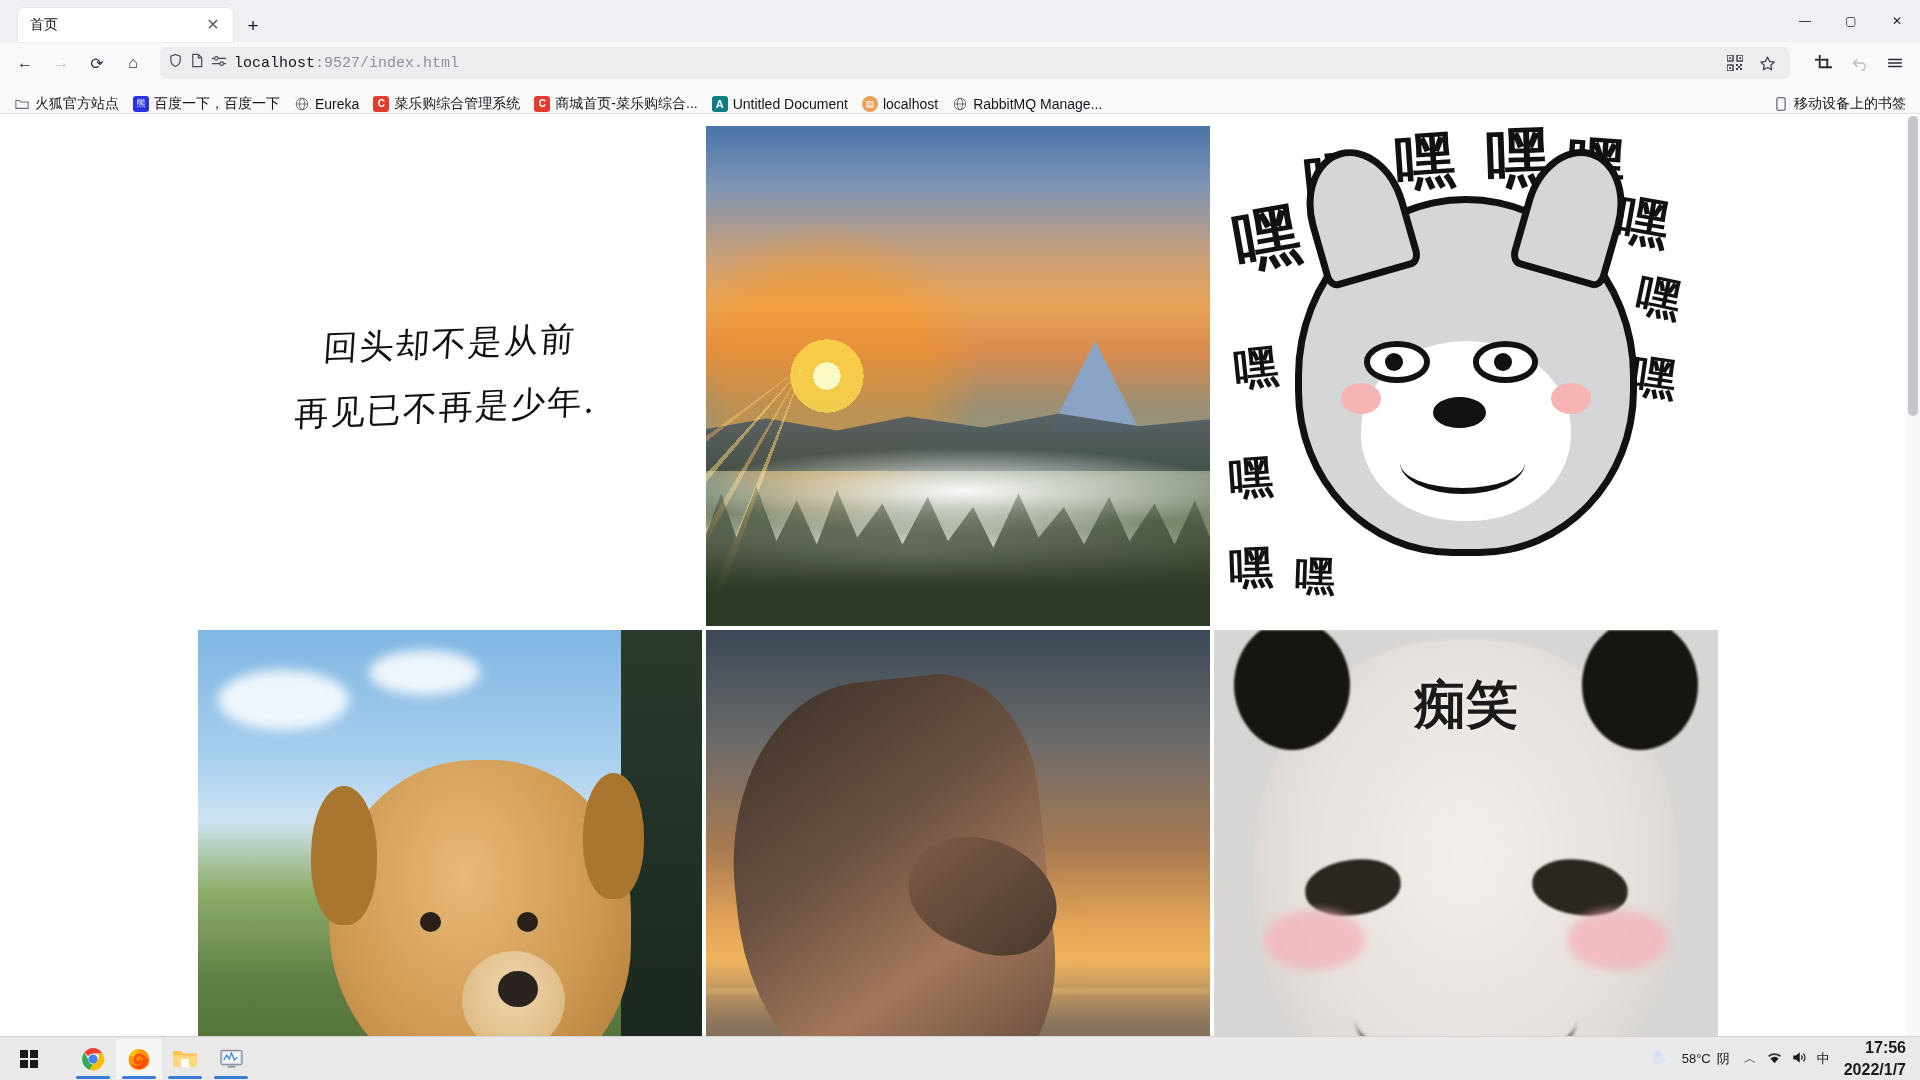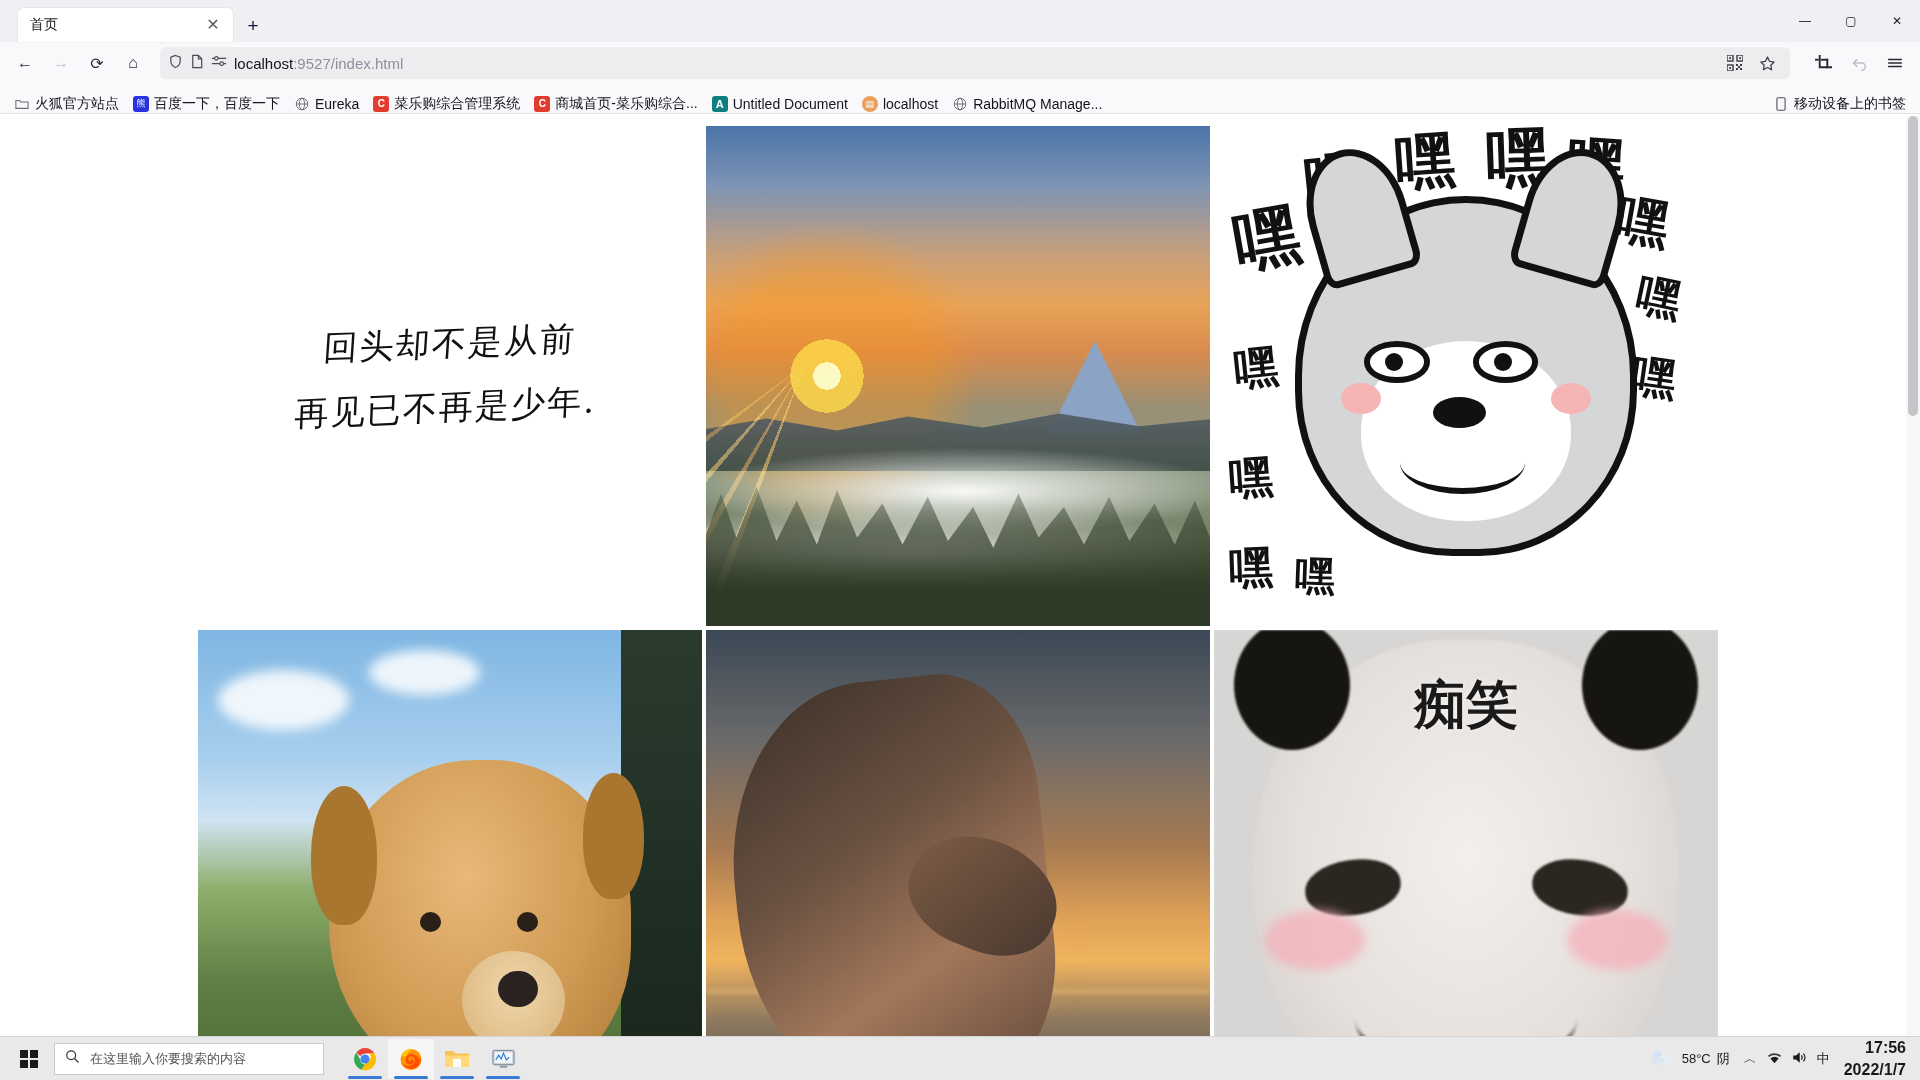--- a/index.html
+++ b/index.html
@@ -46,21 +46,21 @@
     padding: 0 8px; gap: 2px;
   }
   .navbtn {
     width: 34px; height: 32px; border-radius: 4px; display: flex;
     align-items: center; justify-content: center; color: #2b2a33;
   }
   .navbtn.dim { color: #bfbfc6; }
 
   .urlbar {
     flex: 1; height: 32px; background: #ededf0; border-radius: 6px;
-    display: flex; align-items: center; margin: 0 8px; padding: 0 8px; gap: 7px;
+    display: flex; align-items: center; margin: 0 8px; padding: 0 8px; gap: 7px; font-family: Liberation Mono, monospace;
   }
   .urlbar .url-text {
     flex: 1; font-size: 15px; color: #8f8f9d; white-space: nowrap; overflow: hidden;
   }
   .urlbar .url-text b { color: #15141a; font-weight: 400; }
   .url-actions { display: flex; align-items: center; gap: 2px; }
   .url-act { width: 30px; height: 28px; display: flex; align-items: center; justify-content: center; color: #2b2a33; }
 
   .toolbar-right { display: flex; align-items: center; gap: 2px; margin-left: 6px; }
 
@@ -561,29 +561,20 @@
 
   <div class="taskbar">
     <div class="start">
       <span class="win-logo">
         <span></span>
           <span></span>
           <span></span>
           <span></span>
       </span>
     </div>
-    <div class="tb-search">
-      <span>
-        <svg width="15" height="15" viewBox="0 0 16 16" fill="none" stroke="#333" stroke-width="1.3">
-          <circle cx="6.6" cy="6.6" r="4.7"></circle>
-            <path d="M10.1 10.1L14.4 14.4"></path>
-        </svg>
-      </span>
-      <span class="ph">在这里输入你要搜索的内容</span>
-    </div>
 
     <div class="tb-apps">
       <div class="tb-app">
         <svg width="24" height="24" viewBox="0 0 24 24">
           <circle cx="12" cy="12" r="11" fill="#fff"></circle>
           <path d="M12 1a11 11 0 019.5 5.5H12a5.5 5.5 0 00-4.8 2.8L3.3 5.6A11 11 0 0112 1z" fill="#ea4335"></path>
           <path d="M3.3 5.6l4 6.9A5.5 5.5 0 0012 17.5l-3.3 5.2A11 11 0 013.3 5.6z" fill="#34a853"></path>
           <path d="M21.5 6.5A11 11 0 018.7 22.7L13 15.3a5.5 5.5 0 003.4-8.8z" fill="#fbbc05"></path>
           <circle cx="12" cy="12" r="4.6" fill="#4285f4"></circle>
         </svg>

